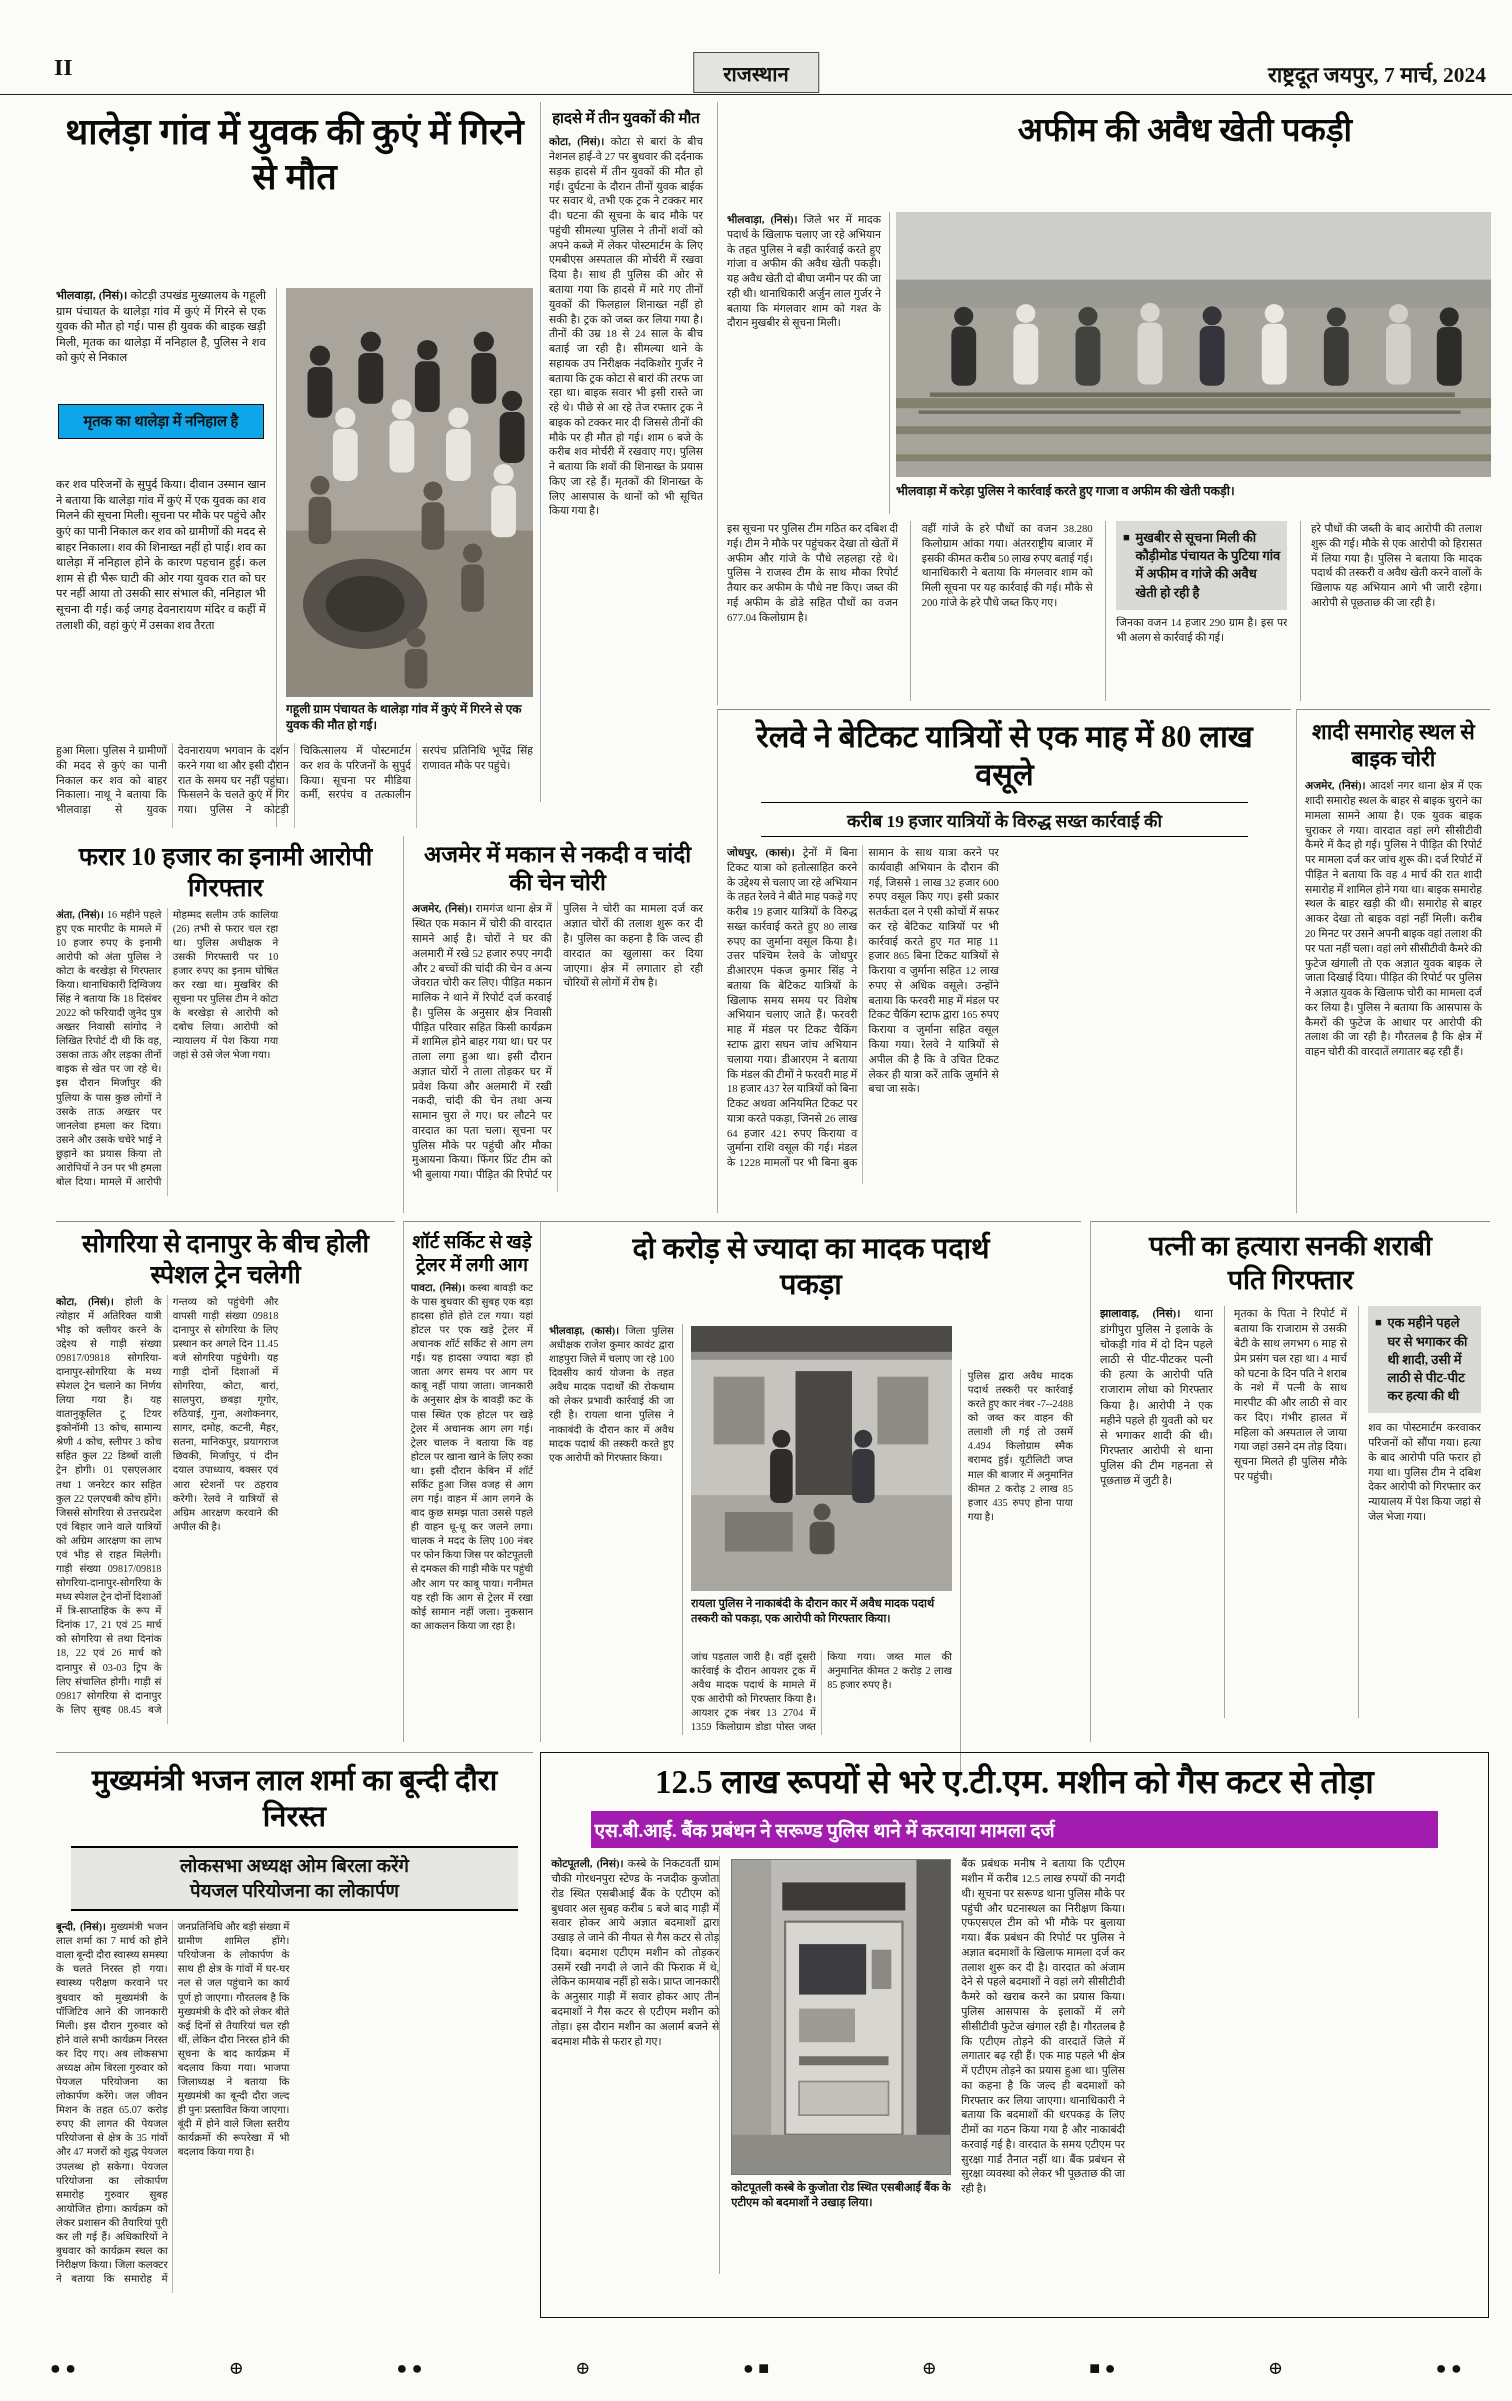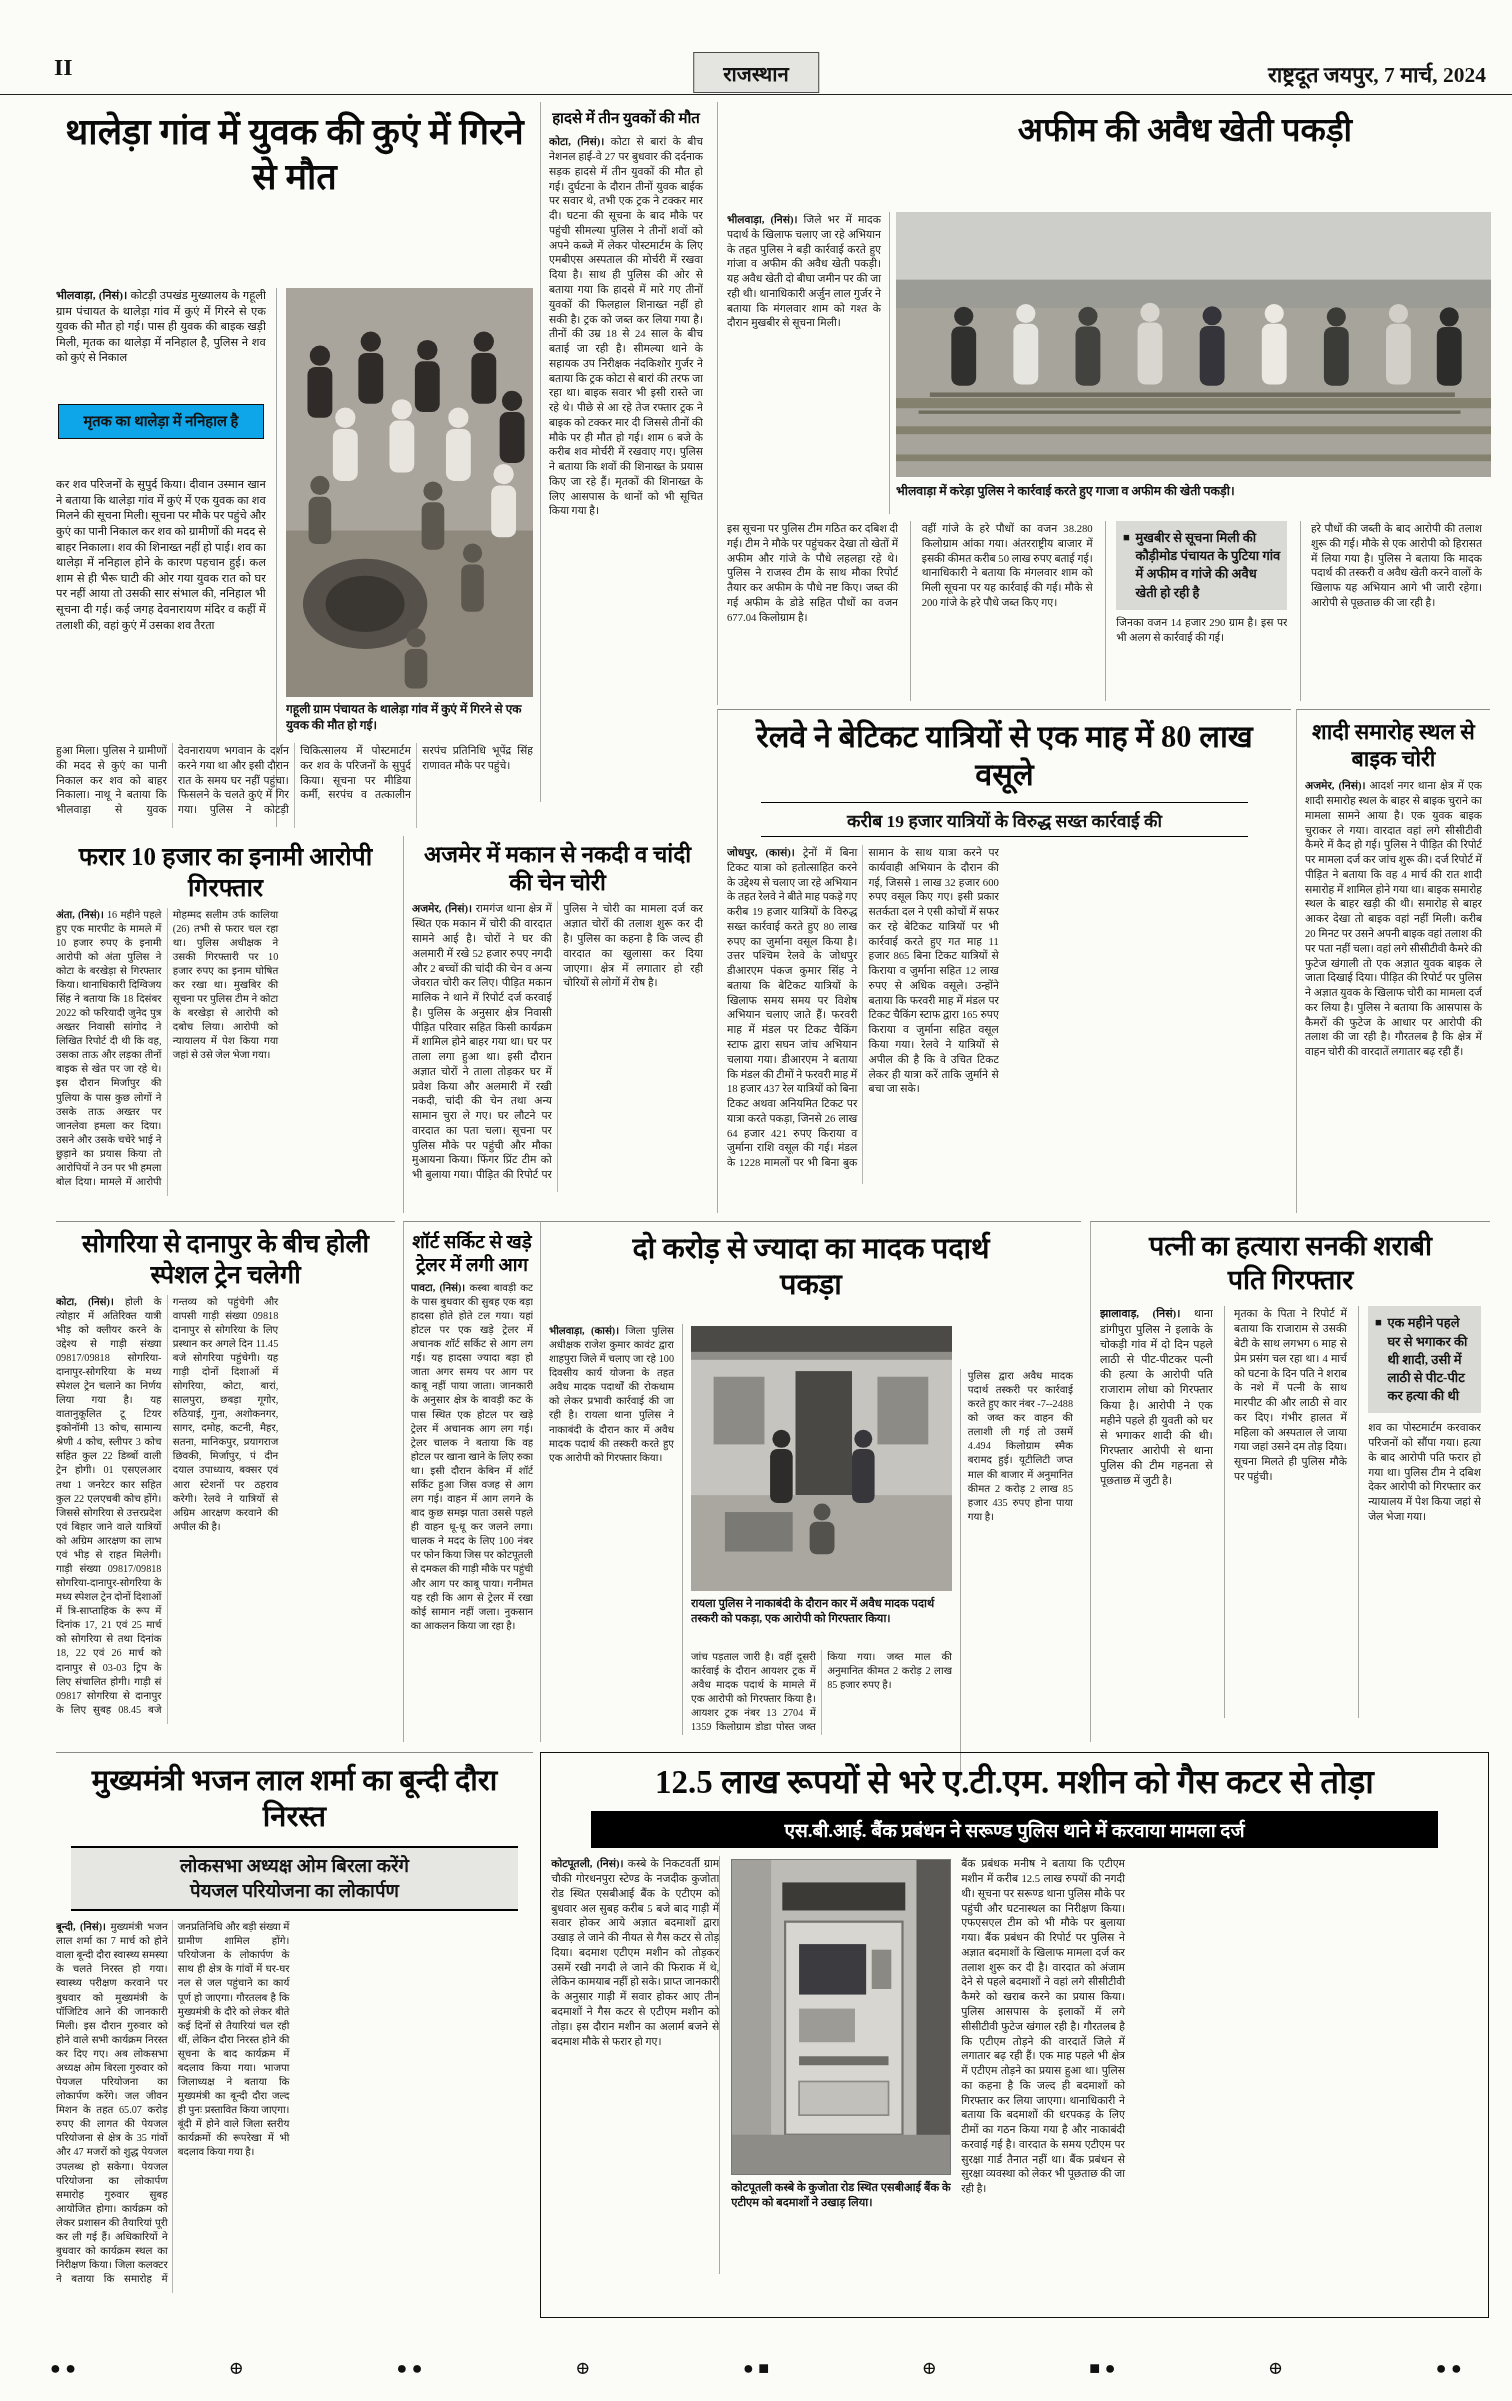--- a/index.html
+++ b/index.html
@@ -40,21 +40,21 @@
   .masthead .edline { position:absolute; right:26px; top:59px; font-size:21.5px; font-weight:bold; }
   
   .subrule {
     font-weight:bold; text-align:center; border-top:1.1px solid #000; border-bottom:1.1px solid #000;
   }
   .subbar-gray {
     background:#e6e6e3; border-top:2.3px solid #000; border-bottom:2.3px solid #000;
     font-weight:bold; text-align:center;
   }
   .subbar-dark {
-    background:#000000; color:#fff; font-weight:bold; text-align:center;
+    background:#a21caf; color:#fff; font-weight:bold; 
   }
   .cols { column-gap:11.3px; column-rule:0.6px solid #b5b5b5; }
   .footer-marks {
     position:absolute; left:0; top:2348px; width:1512px; height:40px;
     display:flex; justify-content:space-between; align-items:center; padding:0 50px;
     font-size:18px; color:#111;
   }
 </style>
 </head>
 <body>

